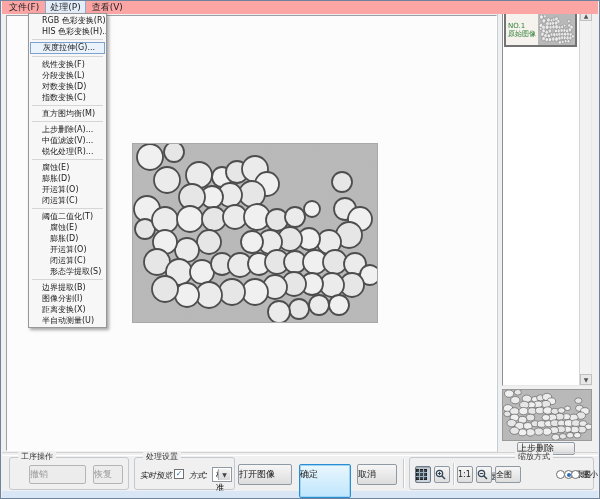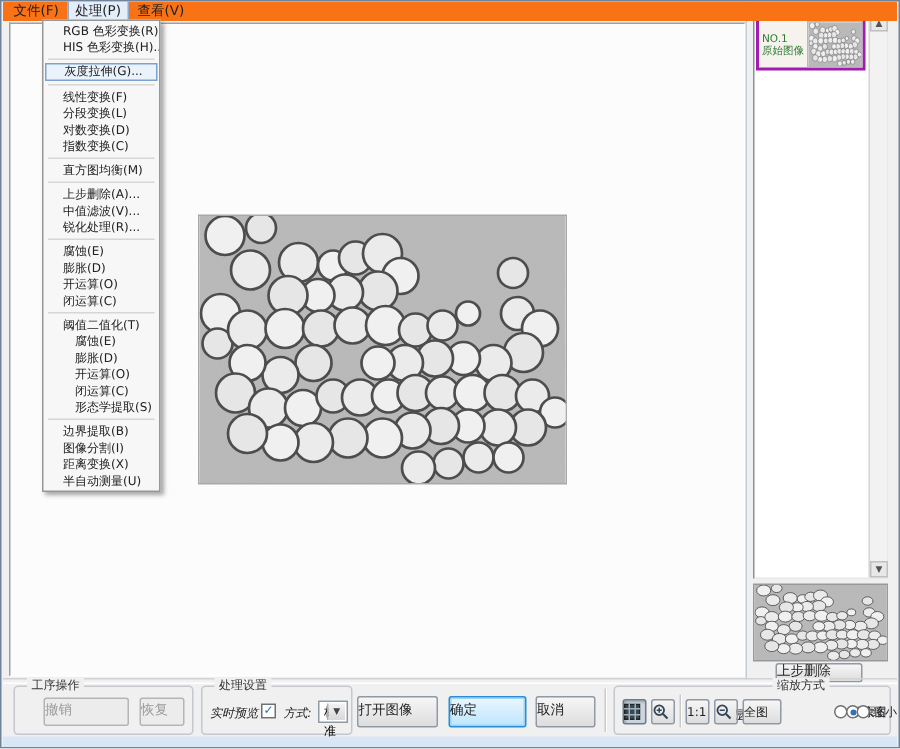--- a/index.html
+++ b/index.html
@@ -1,34 +1,34 @@
 <!DOCTYPE html>
 <html><head>
 <meta charset="utf-8">
 <style>
   html,body{margin:0;padding:0;background:#fff;font-family:"DejaVu Sans",sans-serif;}
   .window{position:relative;width:600px;height:499px;background:#f0f0f0;border:1px solid #70839c;box-sizing:border-box;overflow:hidden;}
   .edge{position:absolute;background:#d9e6f5;}
   
-  .menubar{position:absolute;left:1px;top:0;right:1px;height:13px;background:#f97316;display:flex;align-items:center;padding-left:2px;z-index:5;}
+  .menubar{position:absolute;left:1px;top:0;right:1px;height:13px;background:#fca5a5;display:flex;align-items:center;padding-left:2px;z-index:5;}
   .menubar .mitem{font-size:9px;color:#222;padding:1px 5px;margin-right:1px;cursor:default;}
   .menubar .mitem.open{background:#e4eefa;border:1px solid #8fa8c8;padding:0 4px;}
   
   .main-panel{position:absolute;left:5px;top:14px;width:491px;height:436px;background:#fcfcfc;border:1px solid;border-color:#9aa0a5 #ffffff #ffffff #9aa0a5;box-sizing:border-box;}
   .micro-img{position:absolute;left:131px;top:142px;width:244px;height:178px;border:1px solid #a8a8a8;box-sizing:content-box;}
   
   .dropdown{position:absolute;left:27px;top:12px;width:79px;background:#f7f7f7;border:1px solid #979797;box-shadow:2px 2px 3px rgba(0,0,0,.35);z-index:10;padding:1px 0;box-sizing:border-box;}
   .dd-item{height:11px;line-height:11px;font-size:8px;color:#222;padding-left:13px;white-space:nowrap;overflow:hidden;cursor:default;}
   .dd-item.indent{padding-left:21px;}
   .dd-item.hl{background:#eaf2fc;border:1px solid #7da2ce;box-sizing:border-box;height:12px;line-height:10px;margin:0 1px;padding-left:12px;}
   .dd-sep{height:1px;background:#d6d6d6;margin:2px 3px;}
   
   .rdivider{position:absolute;left:496px;top:0;width:1px;height:452px;background:#c4cdd6;}
   .listbox{position:absolute;left:501px;top:8px;width:90px;height:377px;background:#ffffff;border:1px solid;border-color:#8a9097 #e8e8e8 #e8e8e8 #8a9097;box-sizing:border-box;}
-  .hist-item{position:absolute;left:1px;top:2px;width:73px;height:35px;border:2px solid #a21caf;background:#f6f3ef;box-sizing:border-box;display:flex;align-items:center;}
+  .hist-item{position:absolute;left:1px;top:2px;width:73px;height:35px;border:2px solid #737373;background:#f6f3ef;box-sizing:border-box;display:flex;align-items:center;}
   .hist-text{width:30px;font-size:7px;line-height:8px;color:#2e7d32;padding-left:2px;}
   .hist-thumb{width:36px;height:29px;margin-left:1px;border:1px solid #b9b9b9;box-sizing:content-box;}
   .vscroll{position:absolute;right:0;top:0;width:12px;height:100%;background:#f2f2f2;border-left:1px solid #d5d5d5;box-sizing:border-box;}
   .varrow{position:absolute;left:0;width:12px;height:11px;background:#e8e8e8;border:1px solid #c0c0c0;box-sizing:border-box;font-size:6px;line-height:9px;text-align:center;color:#555;}
   .preview{position:absolute;left:501px;top:388px;width:88px;height:50px;border:1px solid #999;box-sizing:content-box;}
   .del-btn{position:absolute;left:516px;top:441px;width:58px;height:13px;font-size:8px;line-height:11px;}
   
   .bbar-groove{position:absolute;left:1px;top:451px;right:1px;height:2px;border-top:1px solid #d2d2d2;border-bottom:1px solid #ffffff;}
   .btn{position:absolute;background:linear-gradient(#f6f6f6,#dddddd);border:1px solid #8f9aa5;border-radius:2px;font-size:9px;color:#222;text-align:left;cursor:default;box-sizing:border-box;}
   .btn.disabled{color:#9b9b9b;background:#ececec;border-color:#b5b5b5;}
@@ -134,21 +134,21 @@
   </div>
   <div class="lbl" style="left:139px;top:469px;">实时预览</div>
   <div class="checkbox" style="left:173px;top:468px;">✓</div>
   <div class="lbl" style="left:188px;top:469px;">方式:</div>
   <div class="combo" style="left:211px;top:466px;width:20px;height:15px;">
     <span>标准</span>
     <span class="arrow">▼</span>
   </div>
 
   <div class="btn" style="left:237px;top:463px;width:54px;height:21px;line-height:19px;">打开图像</div>
-  <div class="btn focused" style="left:298px;top:463px;width:52px;height:21px;line-height:19px;">确定</div>
+  <div class="btn focused" style="left:298px;top:463px;width:52px;height:34px;line-height:19px;">确定</div>
   <div class="btn" style="left:356px;top:463px;width:40px;height:21px;line-height:19px;">取消</div>
   <div class="vsep" style="left:402px;top:458px;height:29px;"></div>
 
   <div class="groupbox" style="left:408px;top:456px;width:185px;height:33px;">
     <div class="gb-label" style="left:105px;">缩放方式</div>
   </div>
   <div id="zoomtools"></div>
   <div class="lbl" style="left:487px;top:470px;">显示比例</div>
   <div id="radios">
       <div class="radio" style="left: 516px; top: 468px; position: absolute; padding-left: 39px;">

